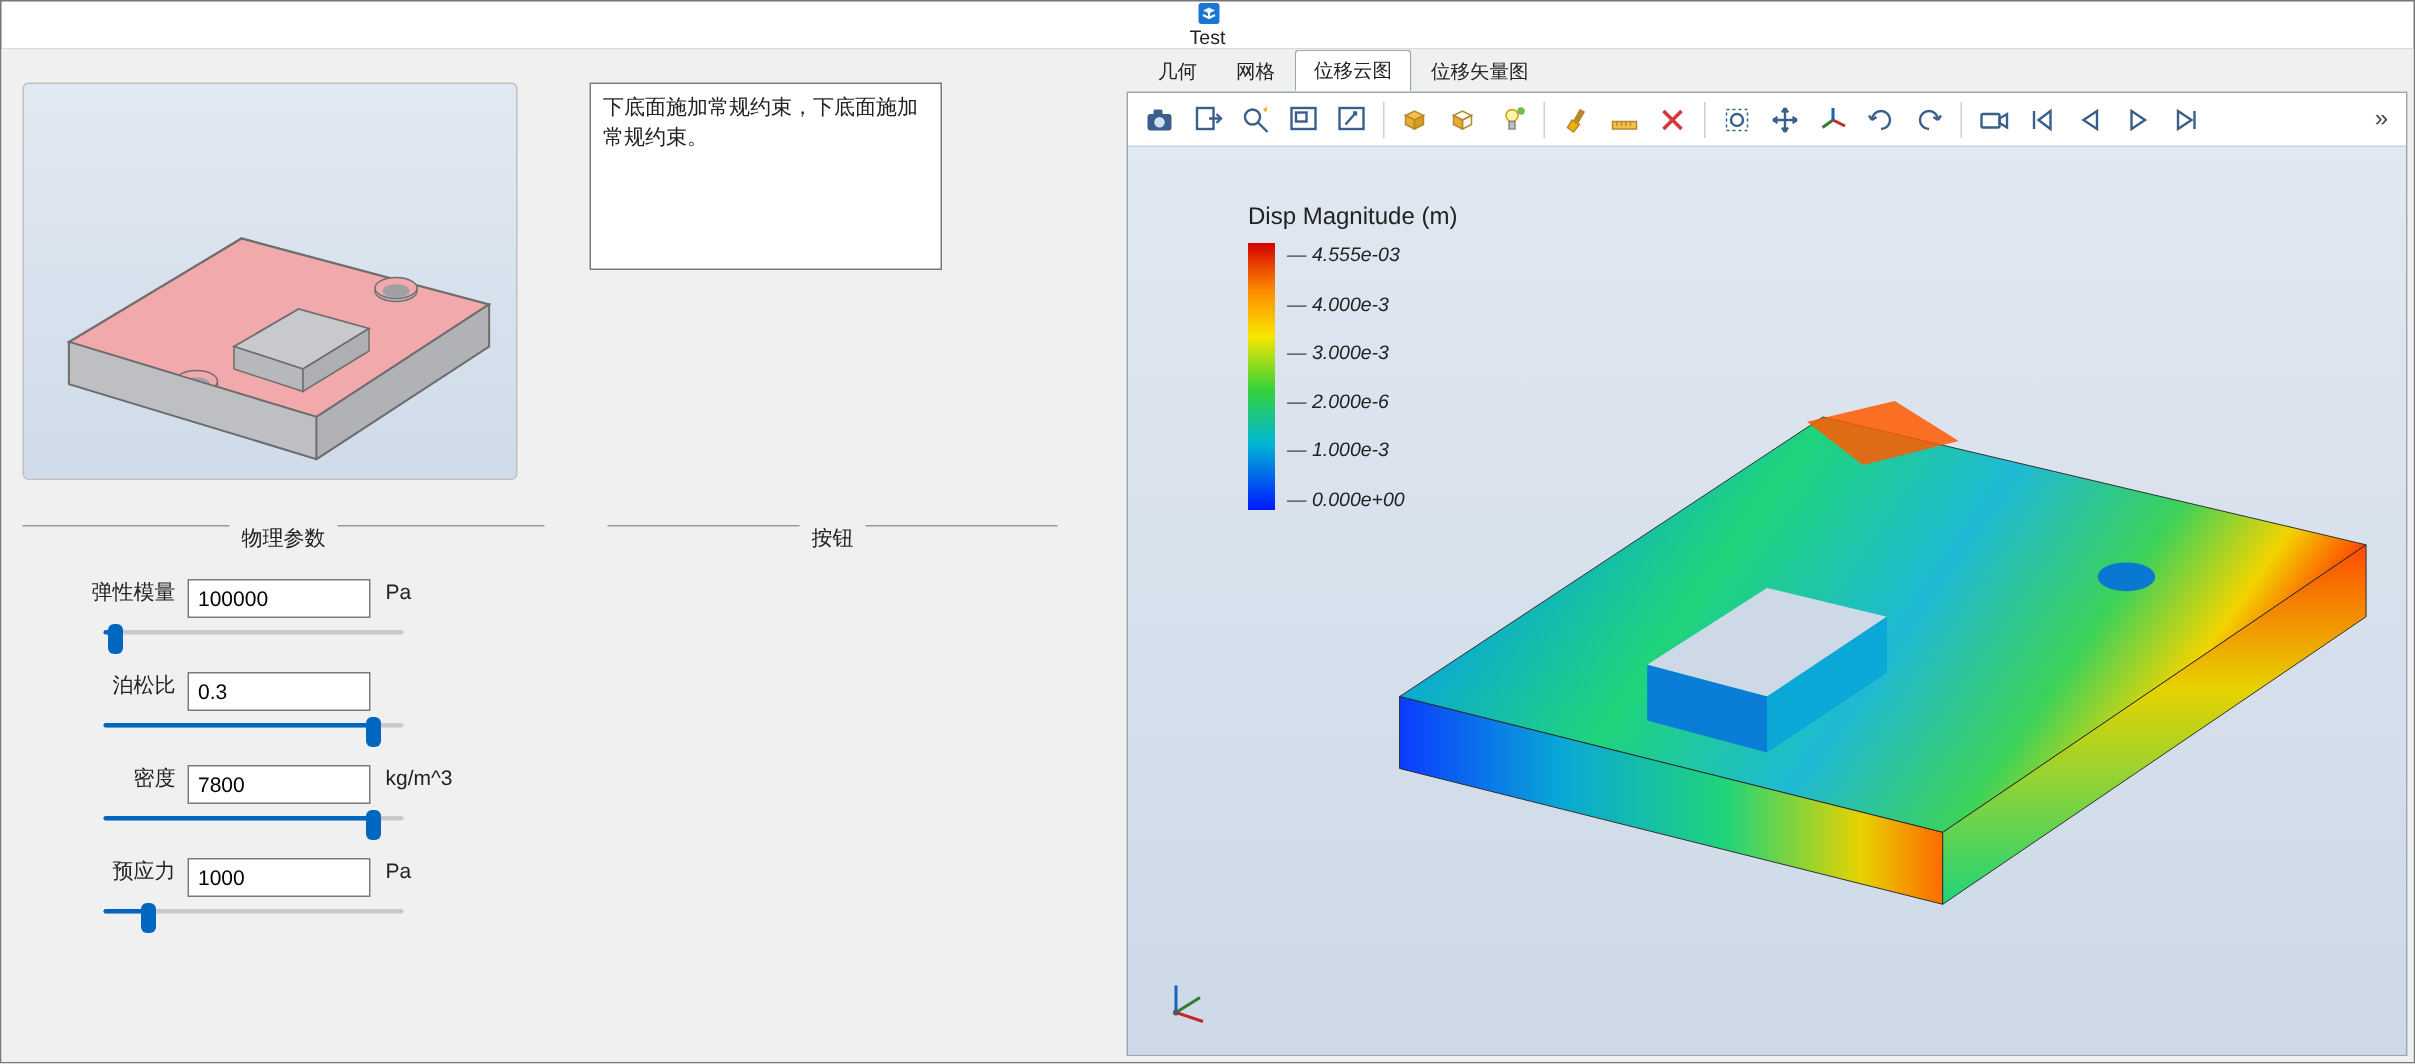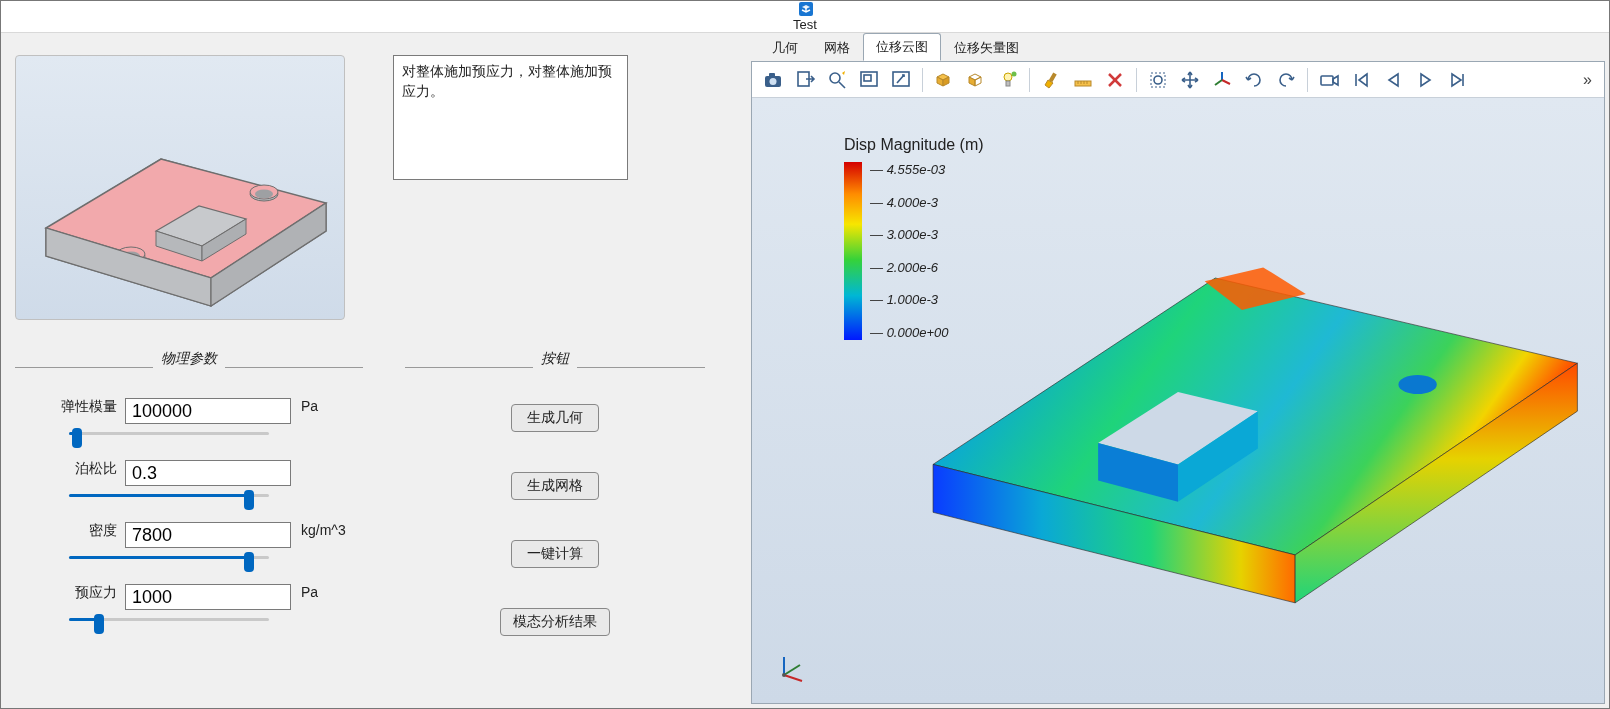--- a/index.html
+++ b/index.html
@@ -16,27 +16,27 @@
   .panel-right { flex:1; background:#f0f0f0; display:flex; flex-direction:column; }
 
   
   .left-top { display:flex; gap:48px; }
   .preview { width:330px; height:265px; background:linear-gradient(#e1e9f2,#cfdbe9); border:1px solid #c0c0c0; position:relative; border-radius:4px; }
   .descbox { width:235px; height:125px; border:1px solid #7a7a7a; background:#fff; padding:6px 8px; font-size:14px; line-height:1.4; margin-top:0; }
 
   
   .group-row { display:flex; gap:42px; margin-top:30px; }
   .group { flex:0 0 348px; }
-  .group-header { display:flex; align-items:flex-end; margin-bottom:30px;font-style:italic; }
+  .group-header { display:flex; align-items:flex-start; margin-bottom:18px; }
   .group-header .line { flex:1; height:1px; background:#999; }
   .group-header .lbl { padding:0 8px; font-size:14px; }
 
   .param-row { display:flex; align-items:flex-start; margin:6px 0 2px 42px; }
   .param-row .plabel { width:60px; text-align:right; margin-right:8px; font-size:14px; }
-  .param-row .pinput { width:166px; height:26px; border:1px solid #7a7a7a; padding:2px 6px; font-size:18px; background:#fff; }
+  .param-row .pinput { width:122px; height:26px; border:1px solid #7a7a7a; padding:2px 6px; font-size:14px; background:#fff; }
   .param-row .punit { margin-left:10px; font-size:14px; }
   .slider-wrap { margin:0 0 20px 54px; width:200px; }
   .slider { width:100%; position:relative; height:14px; }
   .slider .track { position:absolute; top:6px; left:0; right:0; height:3px; background:#c9c9c9; border-radius:2px; }
   .slider .track-fill { position:absolute; top:6px; left:0; height:3px; background:#0067c0; border-radius:2px; }
   .slider .thumb { position:absolute; top:2px; width:10px; height:20px; background:#0067c0; border-radius:4px; transform:translateX(-5px); }
 
   .btn-col { display:flex; flex-direction:column; gap:40px; align-items:center; padding-top:6px; }
   .wbtn { min-width:88px; height:28px; border:1px solid #888; background:#e9e9e9; border-radius:4px; font-size:14px; padding:0 12px; display:flex; align-items:center; justify-content:center; cursor:default; }
 
@@ -45,21 +45,21 @@
   .tab { padding:4px 12px; border:1px solid transparent; border-bottom:none; cursor:default; }
   .tab.active { background:#fff; border:1px solid #9aa7b3; border-bottom:1px solid #fff; border-radius:3px 3px 0 0; }
   
   .viewer { flex:1; margin:0 0 0 0; border:1px solid #9aa7b3; background:#fff; display:flex; flex-direction:column; }
   .toolbar { height:36px; border-bottom:1px solid #c8d0d9; display:flex; align-items:center; gap:2px; padding:0 6px; }
   .tbtn { width:30px; height:30px; display:flex; align-items:center; justify-content:center; border-radius:3px; }
   .tsep { width:1px; height:24px; background:#c8d0d9; margin:0 4px; }
   .overflow { margin-left:auto; font-size:16px; padding-right:6px; color:#444;}
 
   .view3d { flex:1; position:relative; background:linear-gradient(#e0e8f1,#cdd9e7); overflow:hidden; }
-  .colorbar { position:absolute; left:92px; top:38px; font-size:13px; }
+  .colorbar { position:absolute; left:80px; top:38px; font-size:13px; }
   .colorbar .ctitle { font-size:16px; margin-bottom:8px; color:#222; font-family: Arial, sans-serif;}
   .colorbar .barwrap { display:flex; }
   .colorbar svg.bar { display:block; }
   .colorbar .ticks { display:flex; flex-direction:column; justify-content:space-between; margin-left:8px; height:178px; font-size:13px; color:#222; font-family: Arial, sans-serif; font-style: italic;}
   .colorbar .ticks div::before { content:"— "; color:#444; }
 
   .triad { position:absolute; left:22px; bottom:18px; }
 
   
   svg .s { stroke:#3a5f8a; stroke-width:1.6; fill:none; }
@@ -119,21 +119,21 @@
             <ellipse cx="248" cy="138" rx="14" ry="7" fill="#b6b8bb" stroke="#6e6e6e"></ellipse>
             <ellipse cx="248" cy="136" rx="14" ry="7" fill="#f2a9ac" stroke="#6e6e6e"></ellipse>
             <ellipse cx="248" cy="138" rx="9" ry="4.5" fill="#9ea0a3"></ellipse>
 
             <polygon points="30,172 30,200 195,250 195,222" fill="#bdbfc2" stroke="#6e6e6e" stroke-width="1.2"></polygon>
 
             <polygon points="195,222 195,250 310,175 310,147" fill="#b0b2b5" stroke="#6e6e6e" stroke-width="1.2"></polygon>
           </svg>
         </div>
 
-        <div class="descbox">对整体施加预应力，对整体施加预应力。</div>
+        <div class="descbox">下底面施加常规约束，下底面施加常规约束。</div>
       </div>
 
       <div class="group-row">
 
         <div class="group">
           <div class="group-header">
             <div class="line"></div>
             <div class="lbl">物理参数</div>
             <div class="line"></div>
           </div>
@@ -189,26 +189,20 @@
                 <div class="thumb" style="left:15%"></div>
             </div>
           </div>
         </div>
 
         <div class="group" style="flex:0 0 300px">
           <div class="group-header">
             <div class="line"></div>
             <div class="lbl">按钮</div>
             <div class="line"></div>
-          </div>
-          <div class="btn-col">
-            <div class="wbtn">生成几何</div>
-            <div class="wbtn">生成网格</div>
-            <div class="wbtn">一键计算</div>
-            <div class="wbtn">模态分析结果</div>
           </div>
         </div>
       </div>
     </div>
 
     <div class="panel-right">
       <div class="right-tabs">
         <div class="tab">几何</div>
         <div class="tab">网格</div>
         <div class="tab active">位移云图</div>

